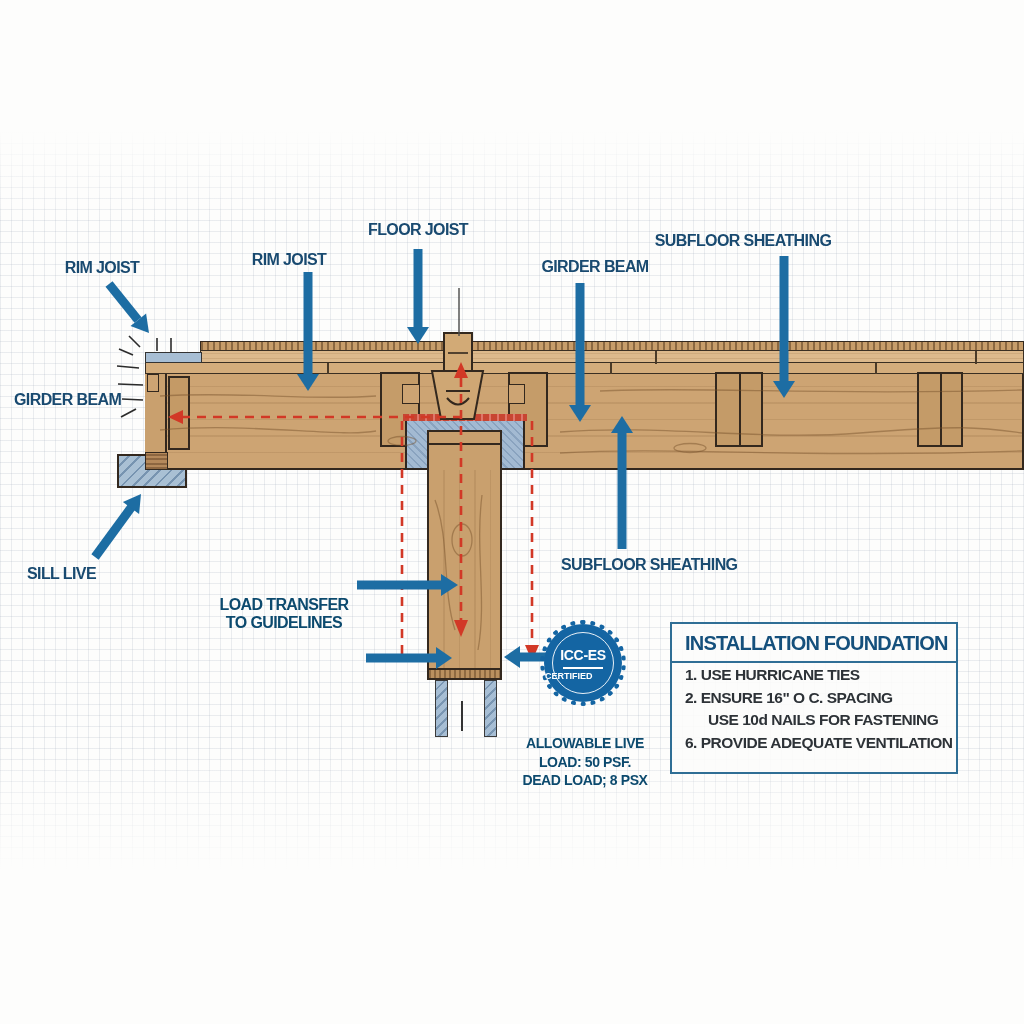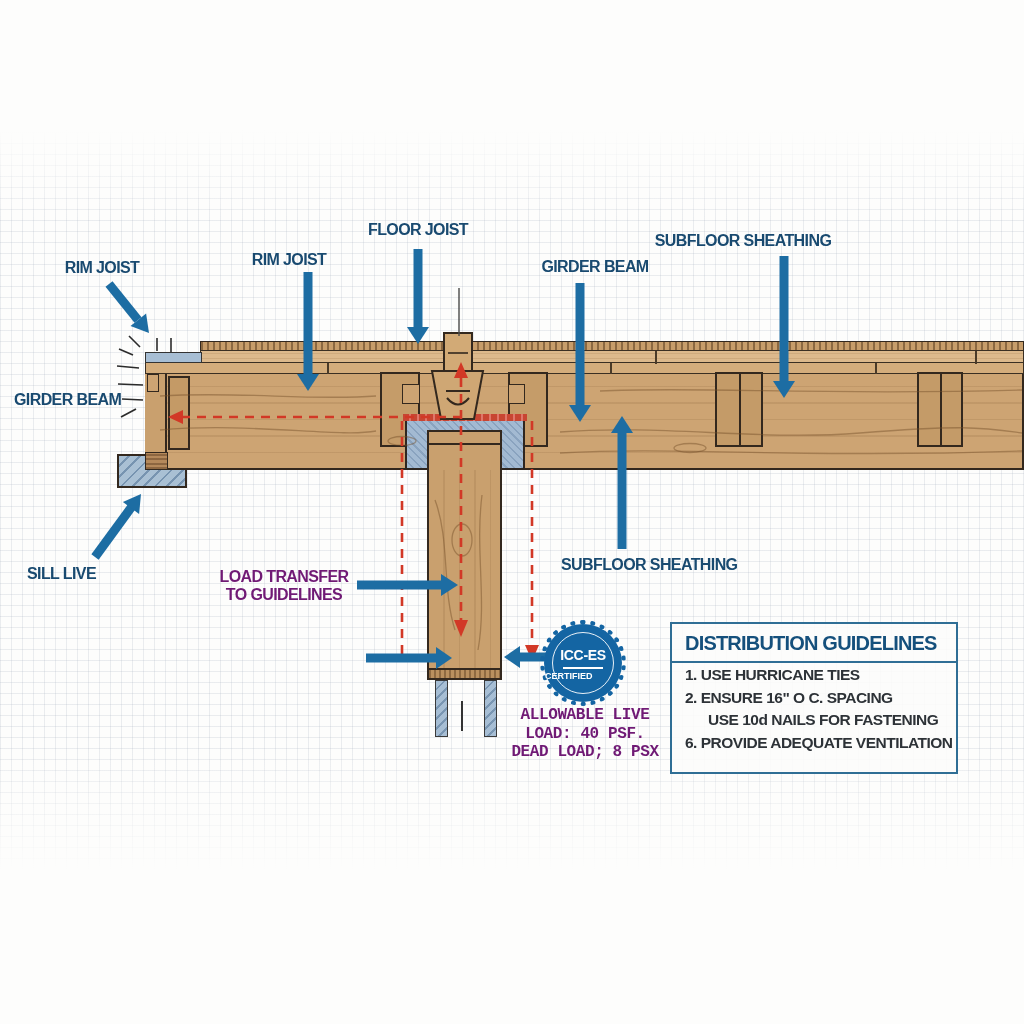--- a/index.html
+++ b/index.html
@@ -86,21 +86,21 @@
   .foundation{left:117px;top:454px;width:70px;height:34px;z-index:2;
     background:repeating-linear-gradient(135deg, transparent 0 6px, rgba(110,140,170,.85) 6px 8px),#a9c0d4;
     border:2px solid #33281e;}
 
   
   svg.overlay{position:absolute;left:0;top:0;z-index:7;}
 
   
   .lbl{position:absolute;z-index:8;font-weight:bold;color:#194a70;
     font-size:16px;letter-spacing:-0.6px;line-height:18px;text-align:center;white-space:nowrap;}
-  .lbl.dark{color:#701a75;}
+  .lbl.dark{color:#0c4a6e;margin-top:28px;}
   .lbl.left{text-align:left;}
 
   
   .badge{position:absolute;left:540px;top:620px;width:86px;height:86px;z-index:8;
     border-radius:50%;border:5px dotted #1465a3;}
   .badge .core{position:absolute;inset:-1px;border-radius:50%;background:#1465a3;}
   .badge .ring{position:absolute;inset:7px;border-radius:50%;border:1.5px solid rgba(255,255,255,.9);}
   .badge .t1{position:absolute;left:0;top:22px;width:100%;text-align:center;color:#fff;
     font-weight:bold;font-size:14px;letter-spacing:-0.3px;}
   .badge .div{position:absolute;left:18px;top:42px;width:40px;height:1.5px;background:#fff;}
@@ -273,28 +273,28 @@
   </div>
 
   <div class="badge">
     <div class="core"></div>
     <div class="ring"></div>
     <div class="t1">ICC-ES</div>
     <div class="div"></div>
     <div class="t2">CERTIFIED</div>
   </div>
 
-  <div class="lbl dark" style="left:505px;top:706px;width:160px;font-size:16px;line-height:18.5px;letter-spacing:-0.4px;font-family:Liberation Mono, monospace;">
+  <div class="lbl dark" style="left:505px;top:706px;width:160px;font-size:14px;line-height:18.5px;letter-spacing:-0.4px;">
     <div>ALLOWABLE LIVE</div>
-    <div>LOAD: 40 PSF.</div>
+    <div>LOAD: 50 PSF.</div>
     <div>DEAD LOAD; 8 PSX</div>
   </div>
 
   <div class="gbox">
-    <div class="title">DISTRIBUTION GUIDELINES</div>
+    <div class="title">INSTALLATION FOUNDATION</div>
     <div class="items">
       <div class="item">1. USE HURRICANE TIES</div>
       <div class="item">2. ENSURE 16" O C. SPACING</div>
       <div class="item indent">USE 10d NAILS FOR FASTENING</div>
       <div class="item">6. PROVIDE ADEQUATE VENTILATION</div>
     </div>
   </div>
 
 </div>
 

